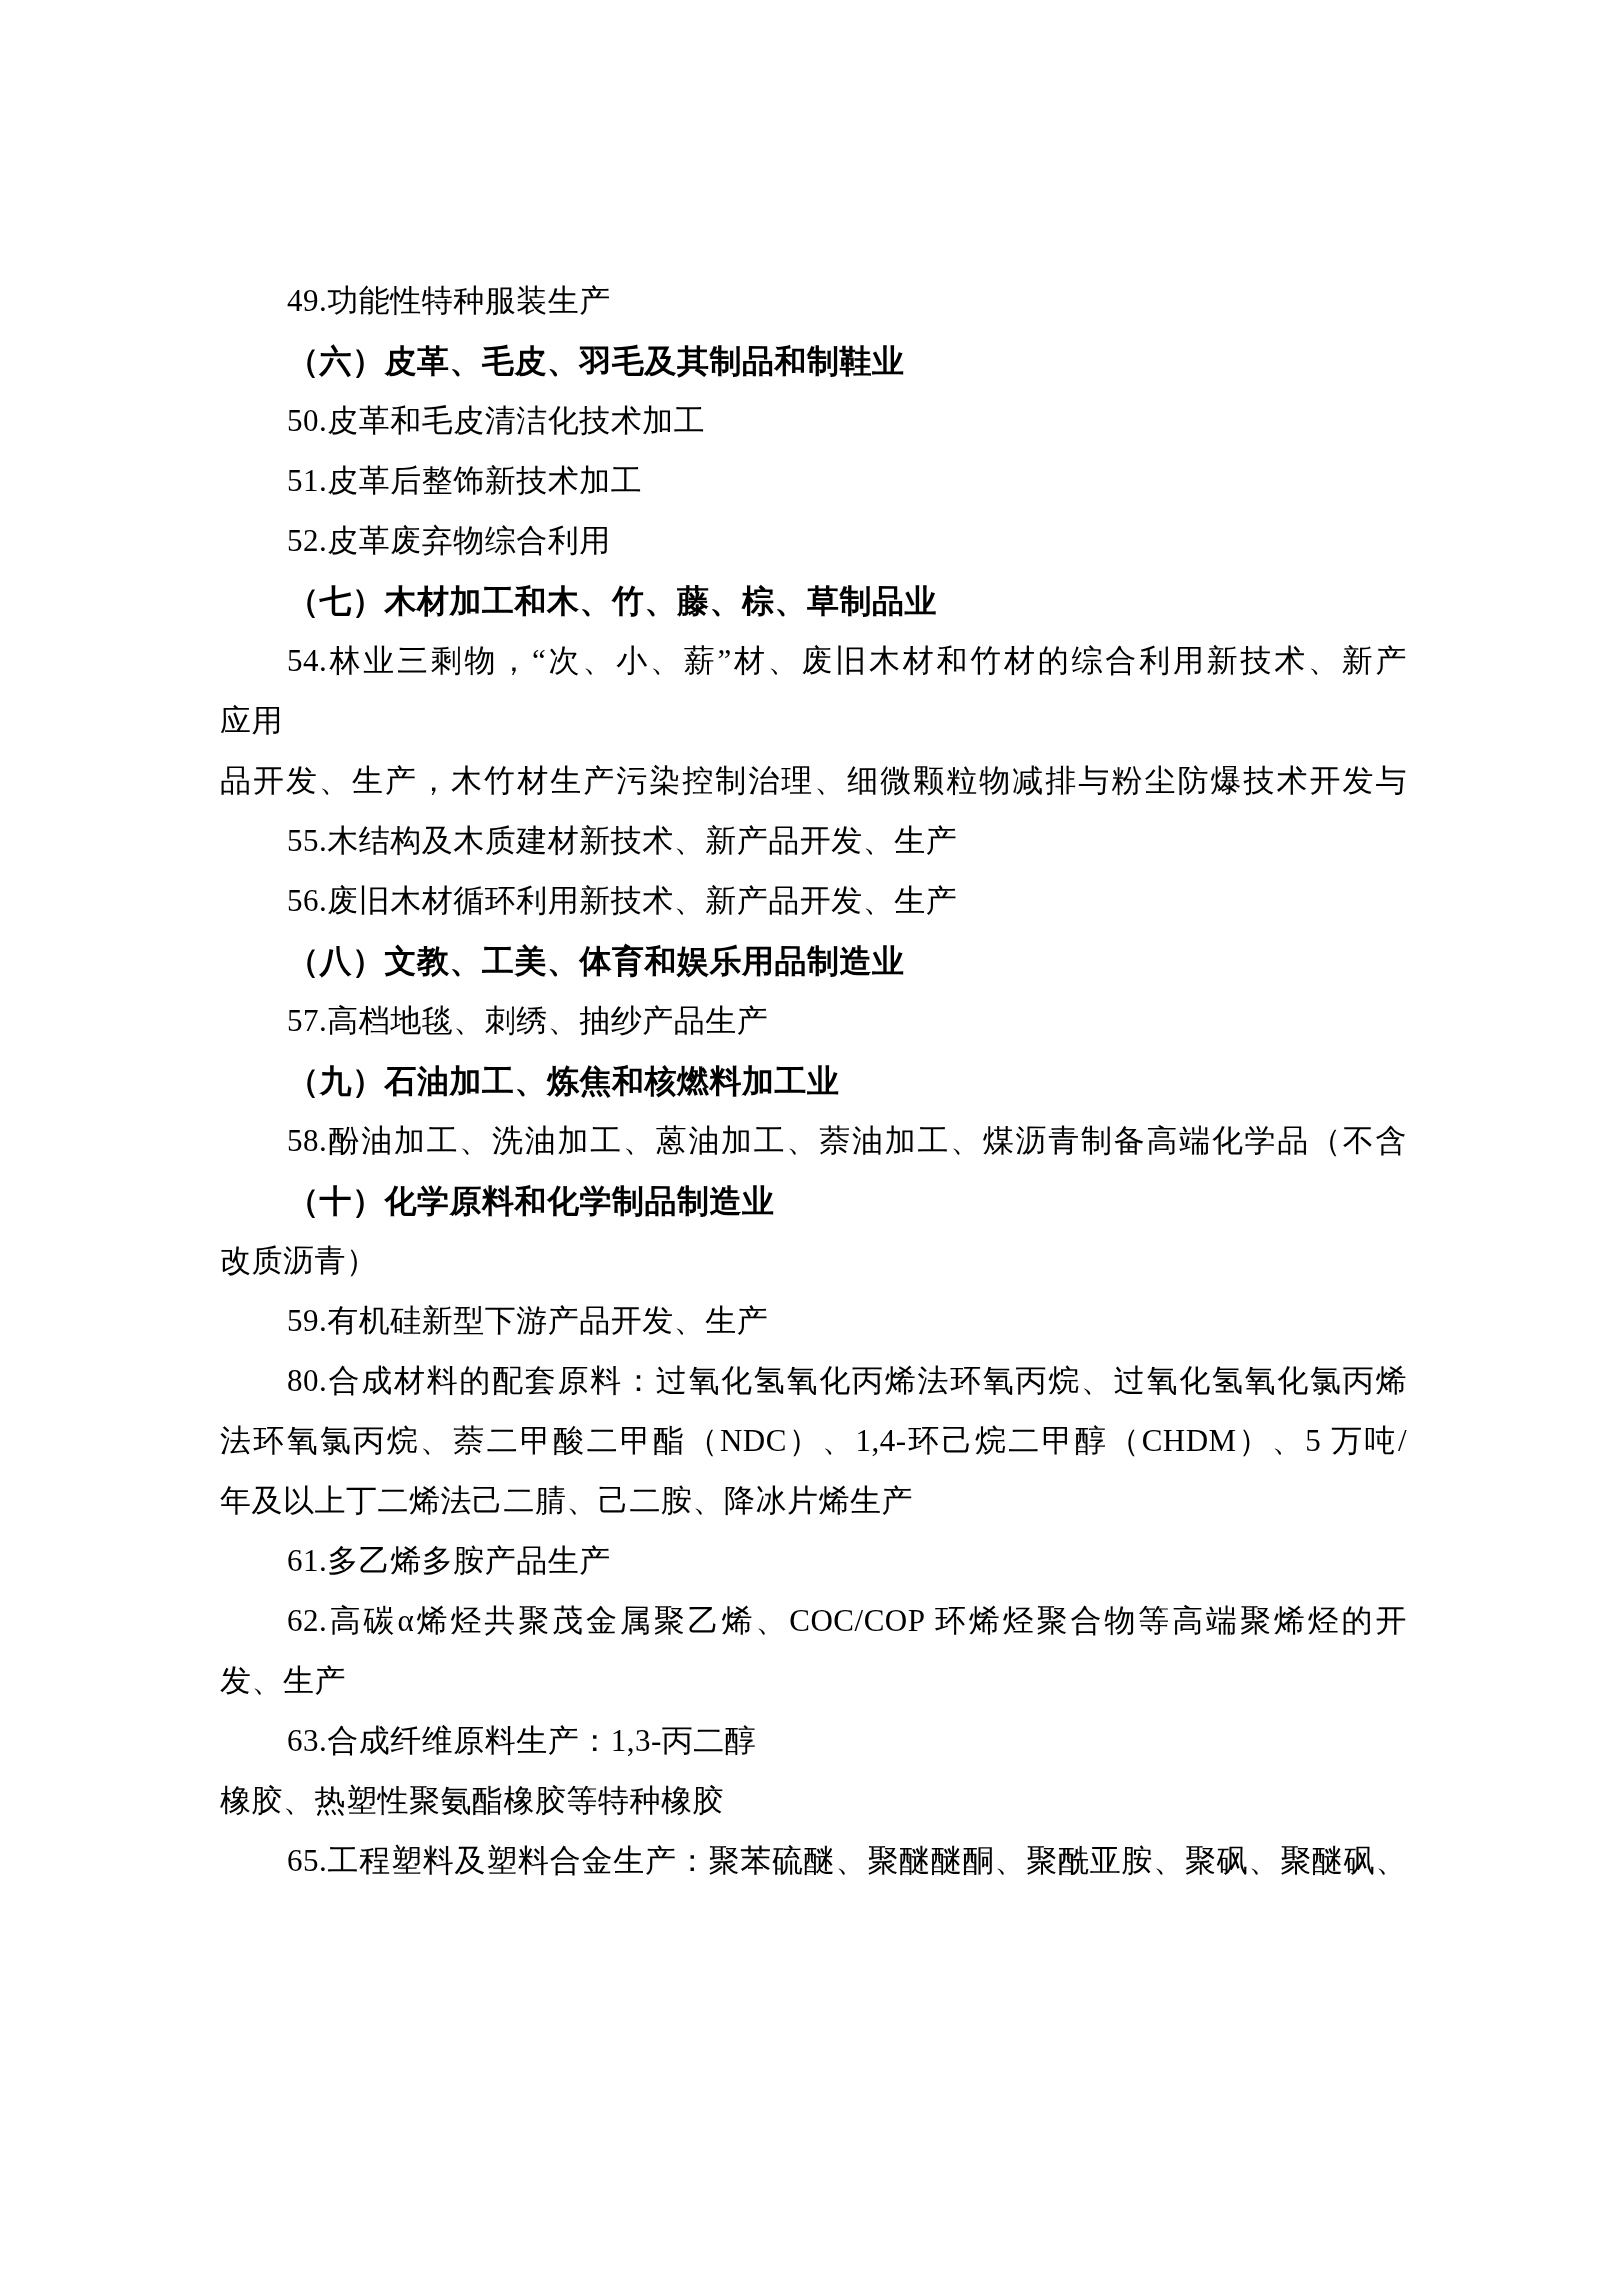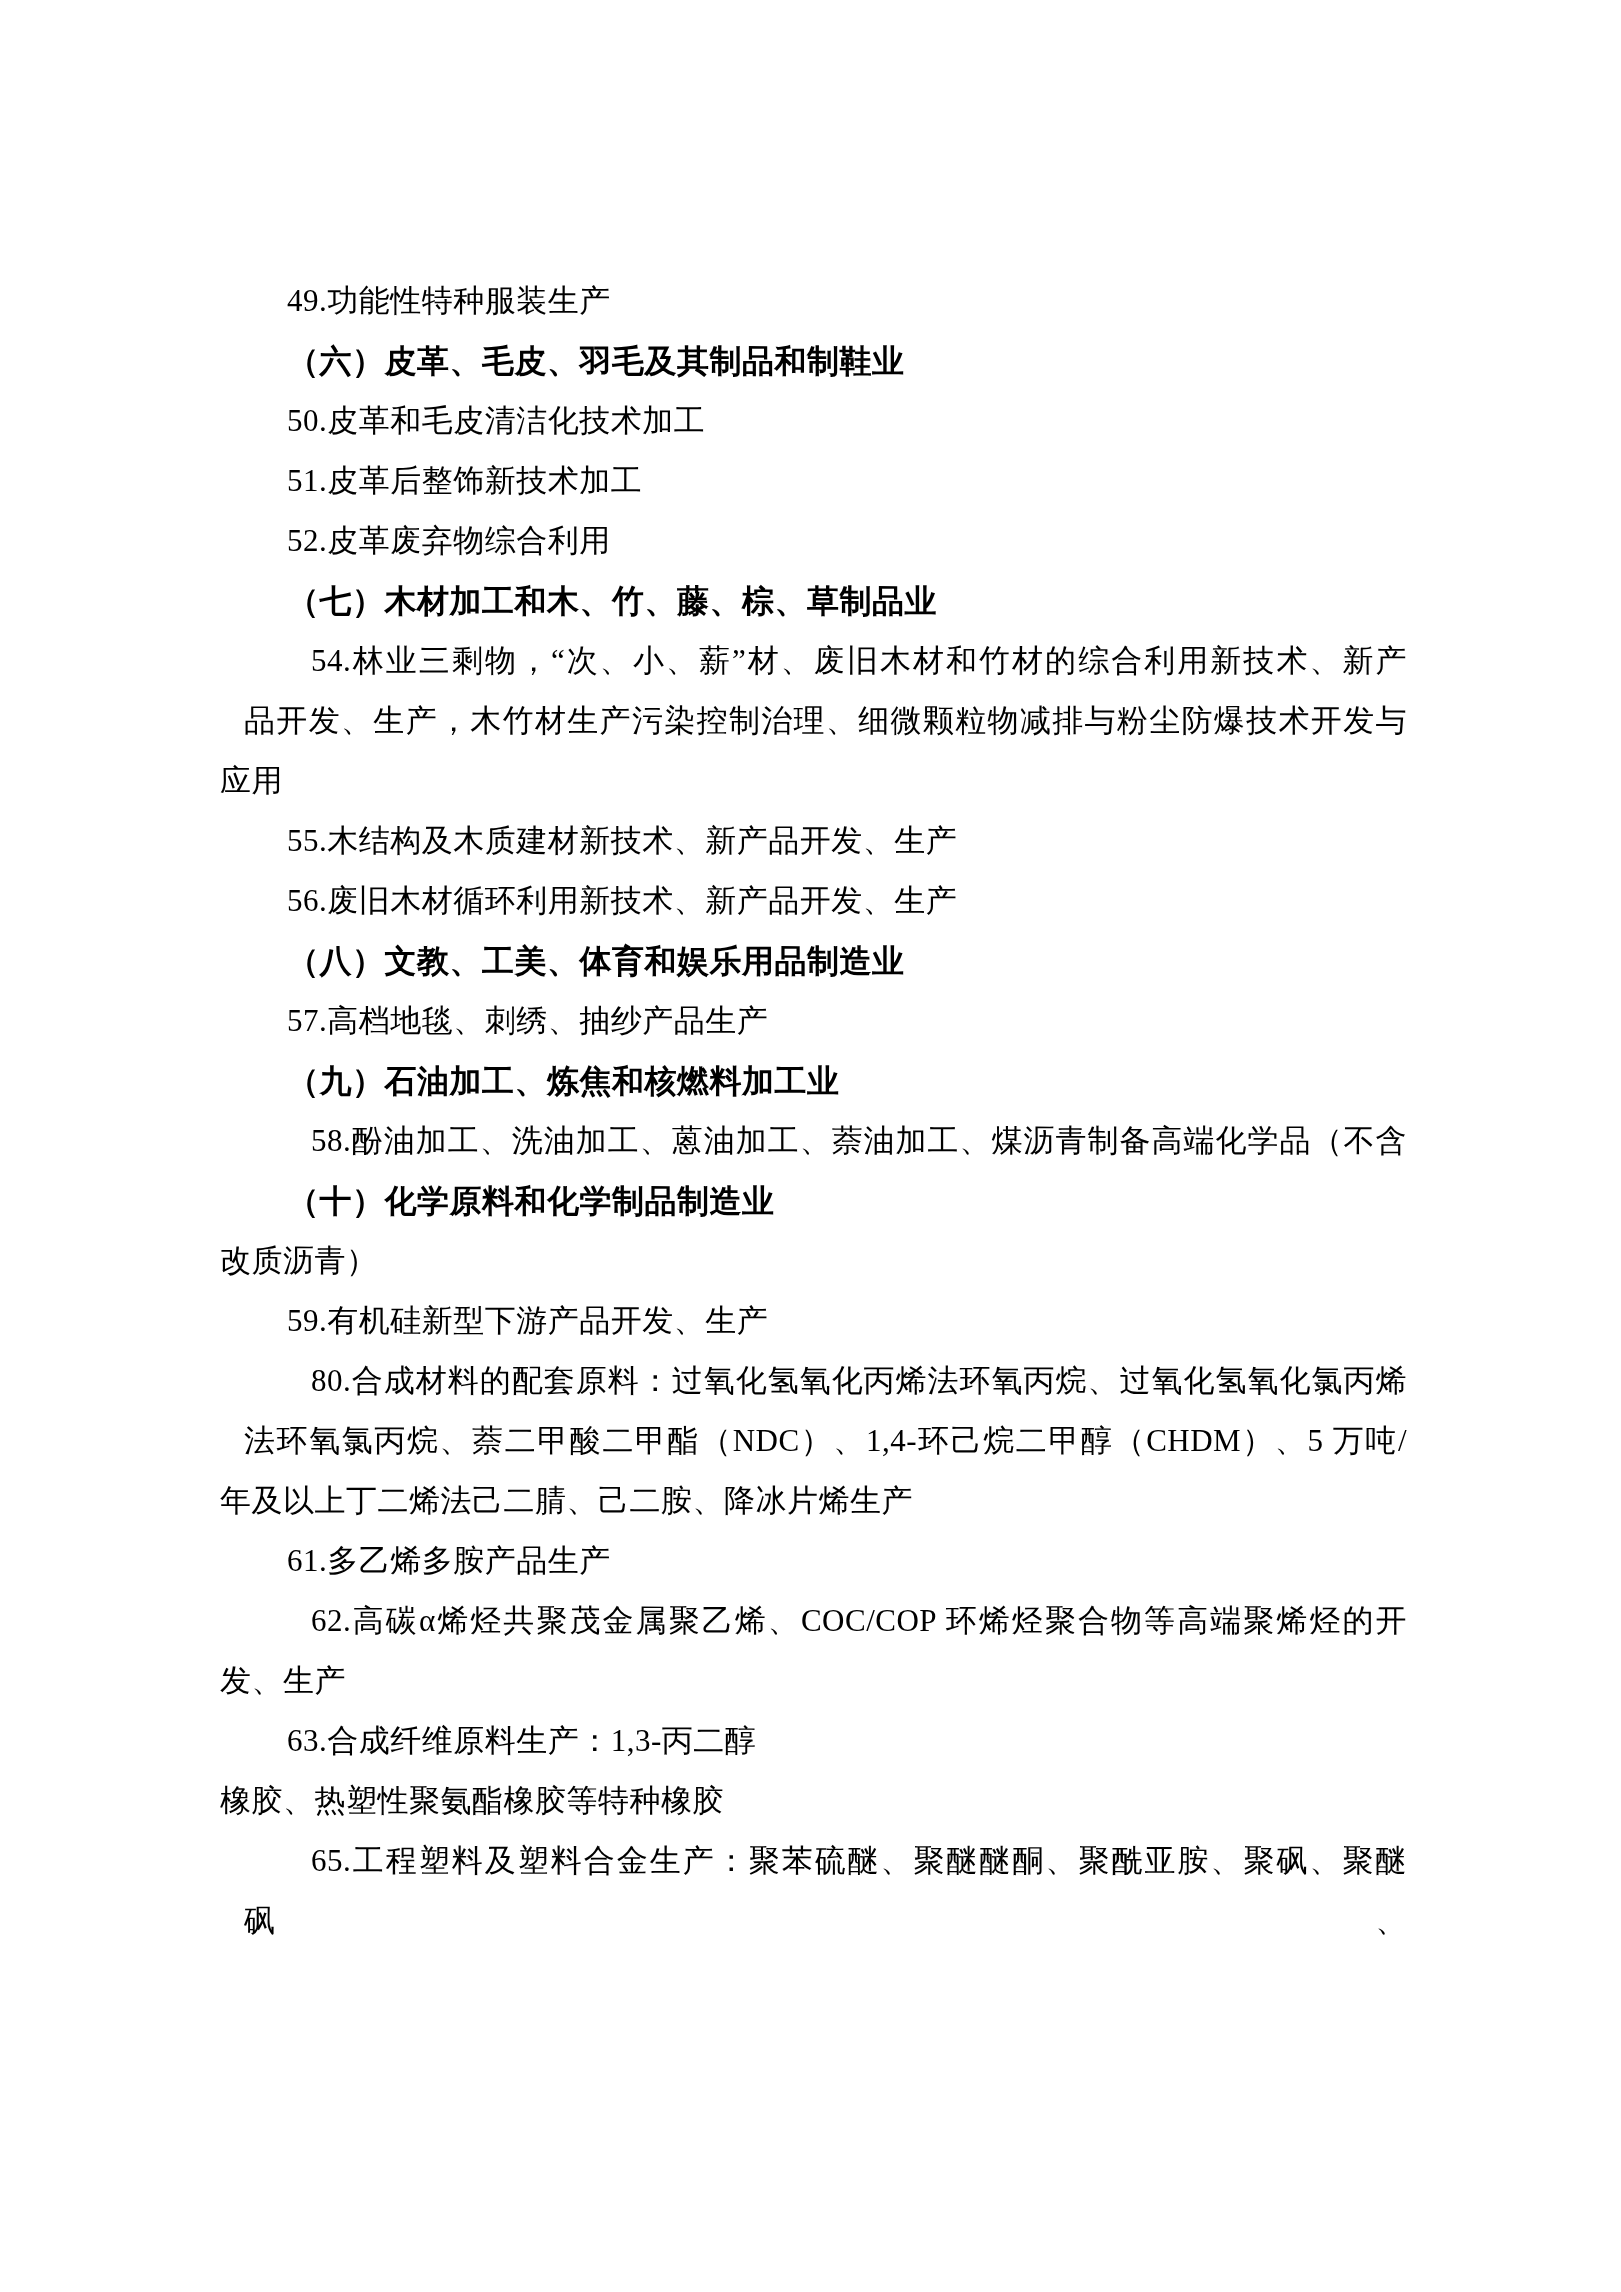--- a/index.html
+++ b/index.html
@@ -33,37 +33,36 @@
   .line.item, .line.heading {
     text-indent: 67px;
   }
   .line.heading {
     font-weight: bold;
     font-size: 32px;
   }
   .line.j {
     text-align: justify;
     text-align-last: justify;
-    margin-left: 24px;
   }
 </style>
 </head>
 <body>
 
 <div class="page">
   <div class="textblock">
       <div class="line item">49.功能性特种服装生产</div>
       <div class="line heading">（六）皮革、毛皮、羽毛及其制品和制鞋业</div>
       <div class="line item">50.皮革和毛皮清洁化技术加工</div>
       <div class="line item">51.皮革后整饰新技术加工</div>
       <div class="line item">52.皮革废弃物综合利用</div>
       <div class="line heading">（七）木材加工和木、竹、藤、棕、草制品业</div>
       <div class="line item j">54.林业三剩物，“次、小、薪”材、废旧木材和竹材的综合利用新技术、新产</div>
+      <div class="line cont">应用</div>
       <div class="line cont j">品开发、生产，木竹材生产污染控制治理、细微颗粒物减排与粉尘防爆技术开发与</div>
-      <div class="line cont">应用</div>
       <div class="line item">55.木结构及木质建材新技术、新产品开发、生产</div>
       <div class="line item">56.废旧木材循环利用新技术、新产品开发、生产</div>
       <div class="line heading">（八）文教、工美、体育和娱乐用品制造业</div>
       <div class="line item">57.高档地毯、刺绣、抽纱产品生产</div>
       <div class="line heading">（九）石油加工、炼焦和核燃料加工业</div>
       <div class="line item j">58.酚油加工、洗油加工、蒽油加工、萘油加工、煤沥青制备高端化学品（不含</div>
       <div class="line heading">（十）化学原料和化学制品制造业</div>
       <div class="line cont">改质沥青）</div>
       <div class="line item">59.有机硅新型下游产品开发、生产</div>
       <div class="line item j">80.合成材料的配套原料：过氧化氢氧化丙烯法环氧丙烷、过氧化氢氧化氯丙烯</div>

